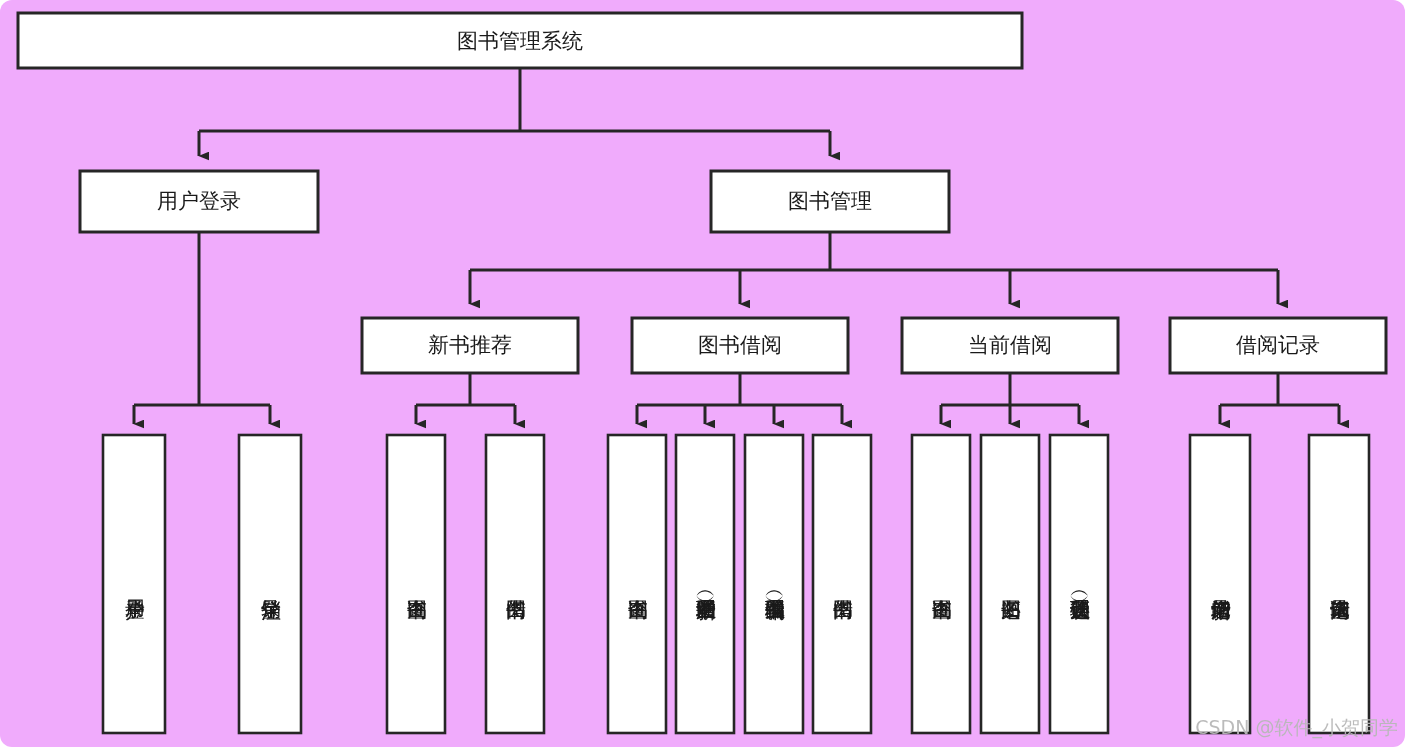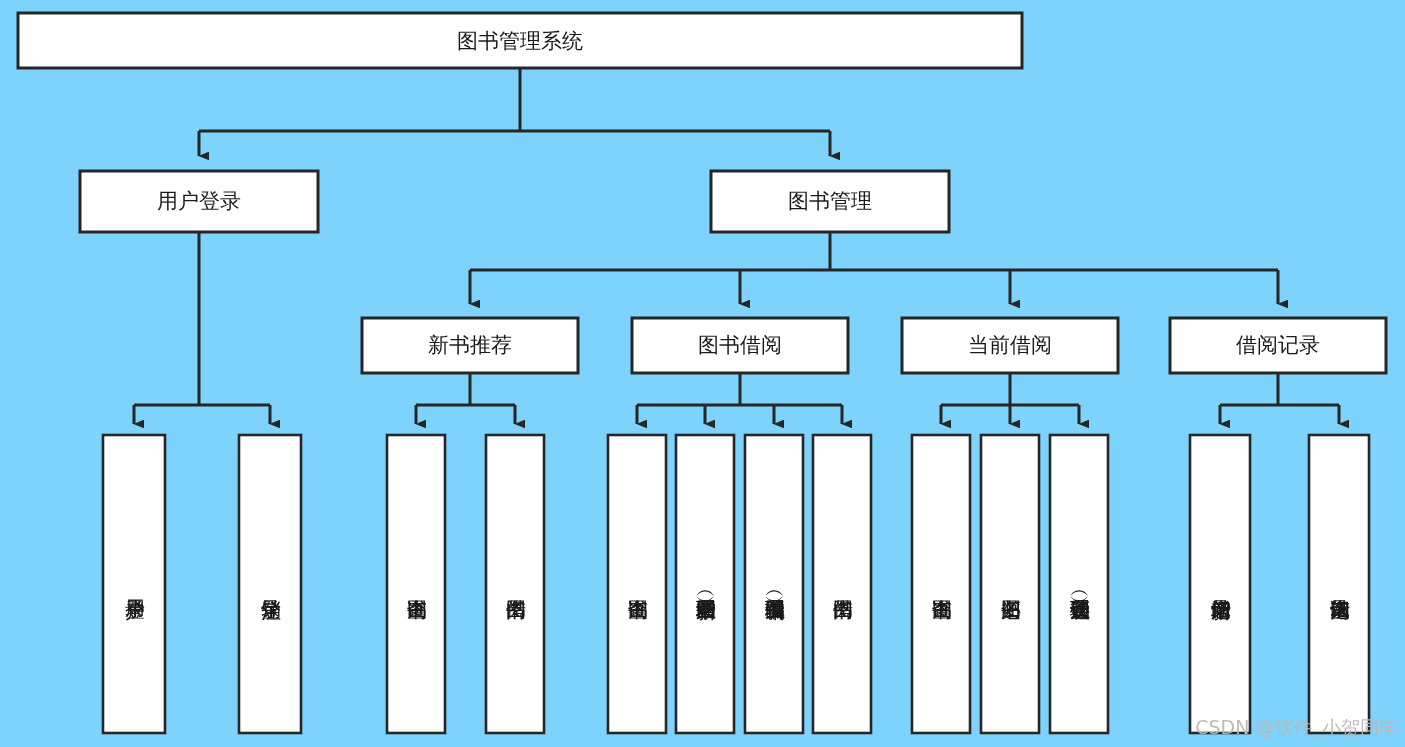--- a/index.html
+++ b/index.html
@@ -10,21 +10,22 @@
   body {
     width: 1405px;
     height: 747px;
     overflow: hidden;
     font-family: "DejaVu Sans", "Liberation Sans", sans-serif;
   }
   #diagram-root {
     position: relative;
     width: 1405px;
     height: 747px;
-    background: #7dd3fc;
+    background: #f0abfc;
+    border-radius: 12px;
   }
   svg#tree-svg {
     position: absolute;
     left: 0;
     top: 0;
     width: 1405px;
     height: 747px;
     display: block;
   }
   .node-box {

